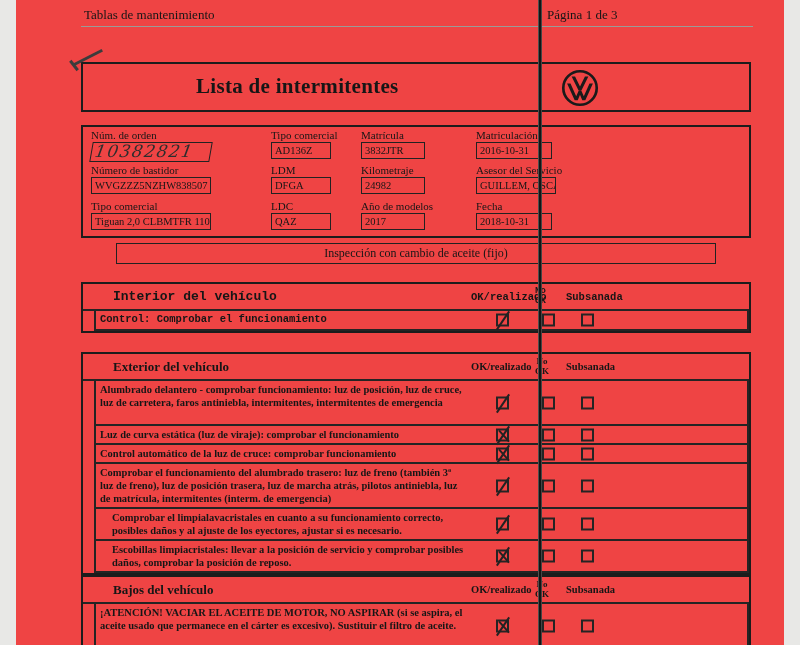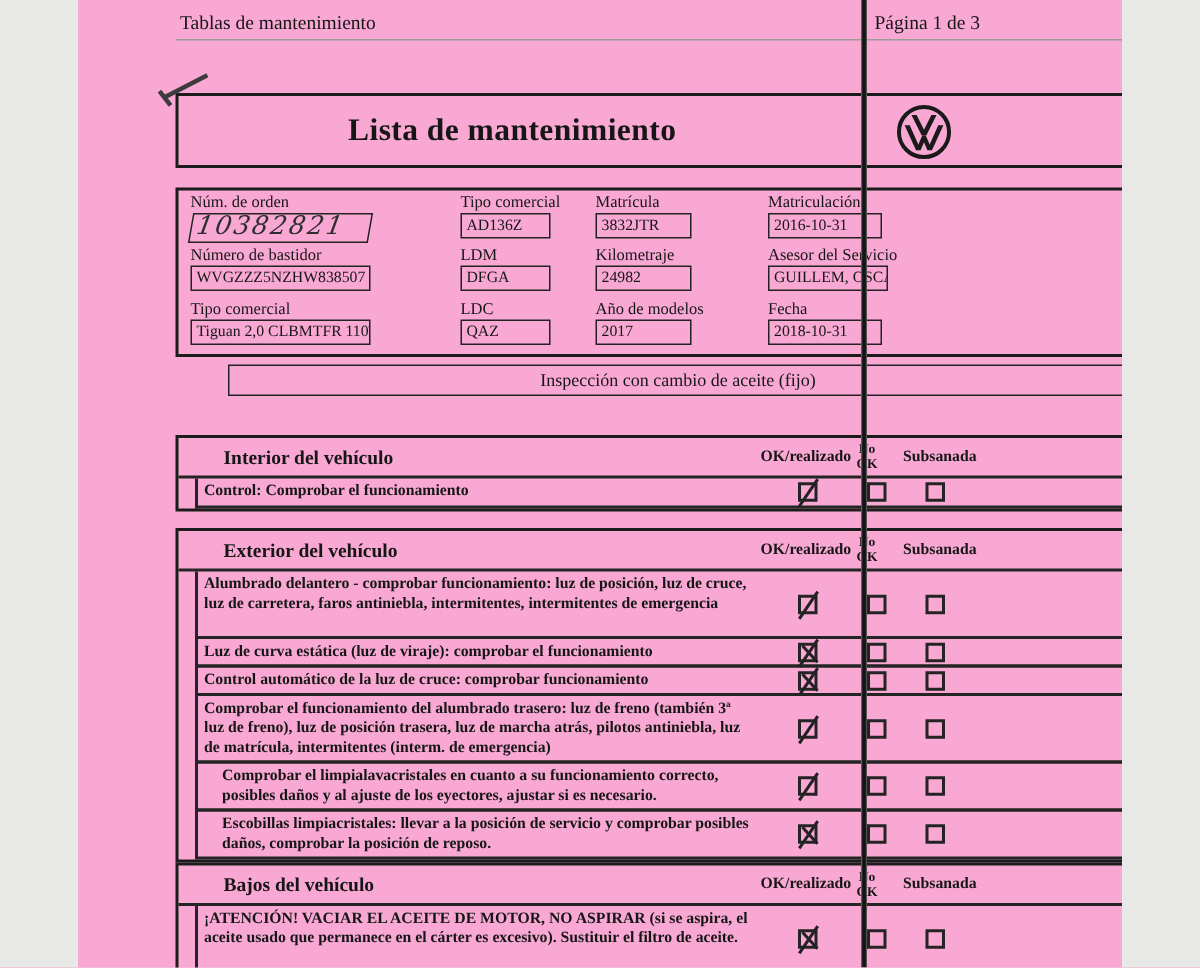--- a/index.html
+++ b/index.html
@@ -1,19 +1,19 @@
 <!DOCTYPE html>
 <html><head>
 <meta charset="utf-8">
 <style>
   * { margin:0; padding:0; box-sizing:border-box; }
   body { background:#e8e8e6; }
   .page {
-    position:relative; width:696px; height:645px; margin:0 auto;
-    background:#f9a8d4; overflow:hidden;
+    position:relative; width:768px; height:645px; margin:0 auto;
+    background:#ef4444; overflow:hidden;
     font-family:"Liberation Serif", serif; color:#161616;
   }
   .abs { position:absolute; }
 
   
   .scan-line { left:522px; top:0; width:4px; height:645px; z-index:60;
     background:linear-gradient(90deg,#7a7a7a,#141414 30%,#141414 72%,#6b6b6b); }
   .pen-mark-1 { left:56px; top:56px; width:32px; height:3px; background:#3c3c3c; transform:rotate(-27deg); z-index:5; }
   .pen-mark-2 { left:52px; top:64px; width:12px; height:3px; background:#3c3c3c; transform:rotate(52deg); z-index:5; }
 
@@ -48,21 +48,21 @@
   .f10 { left:188px; top:73px; } .f10 .vbox { width:60px; }
   .f11 { left:278px; top:73px; } .f11 .vbox { width:64px; }
   .f12 { left:393px; top:73px; } .f12 .vbox { width:76px; }
 
   
   .banner { left:100px; top:243px; width:600px; height:21px; border:1.5px solid #222;
             text-align:center; font-size:12px; line-height:18px; }
 
   
   .section { left:65px; width:670px; border:2px solid #1c1c1c; }
-  .sec-interior { top:290px; }
+  .sec-interior { top:282px;font-family:Liberation Mono, monospace; }
   .sec-exterior { top:352px; }
   .sec-bajos    { top:575px; }
   .sec-header { position:relative; height:27px; border-bottom:2px solid #242424; }
   .sec-title { position:absolute; left:30px; top:5px; font-size:13px; font-weight:bold; }
   .col-ok  { position:absolute; left:388px; top:7px; font-size:10.5px; font-weight:bold; }
   .col-no  { position:absolute; left:452px; top:3px; font-size:9px; line-height:9.5px;
              font-weight:bold; white-space:pre-line; text-align:center; }
   .col-sub { position:absolute; left:483px; top:7px; font-size:10.5px; font-weight:bold; }
 
   .row { position:relative; margin-left:11px; border:2px solid #242424; border-top:none;
@@ -91,21 +91,21 @@
 
   <div class="abs scan-line"></div>
   <div class="abs pen-mark-1"></div>
   <div class="abs pen-mark-2"></div>
 
   <div class="abs hdr-left">Tablas de mantenimiento</div>
   <div class="abs hdr-right">Página 1 de 3</div>
   <div class="abs hdr-rule"></div>
 
   <div class="abs title-box">
-    <div class="doc-title">Lista de mantenimiento</div>
+    <div class="doc-title">Lista de intermitentes</div>
     <svg class="vw-logo" viewBox="0 0 100 100">
       <circle cx="50" cy="50" r="44" fill="none" stroke="#1a1a1a" stroke-width="7"></circle>
       <path d="M28 20 L46 56 H54 L72 20 H63 L50 46 L37 20 Z" fill="#1a1a1a"></path>
       <path d="M16 38 L36 82 H44 L50 68 L56 82 H64 L84 38 L75 38 L60 72 L53 56 H47 L40 72 L25 38 Z" fill="#1a1a1a"></path>
     </svg>
   </div>
 
   <div class="abs order-box">
     <div class="field f1">
       <div class="field-label">Núm. de orden</div>

